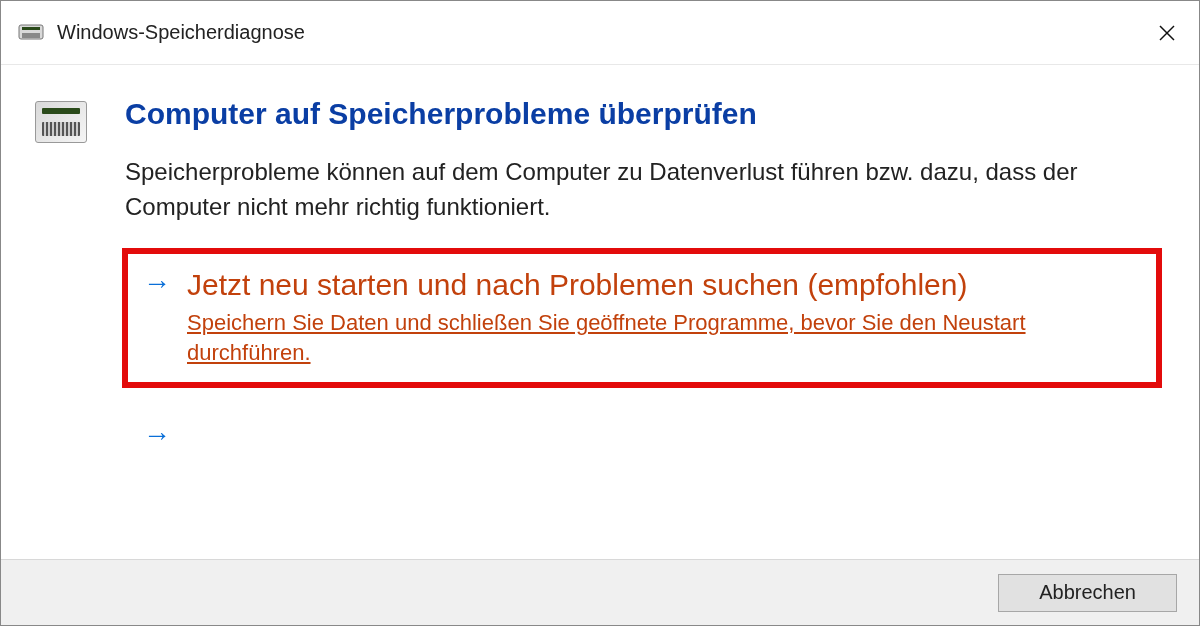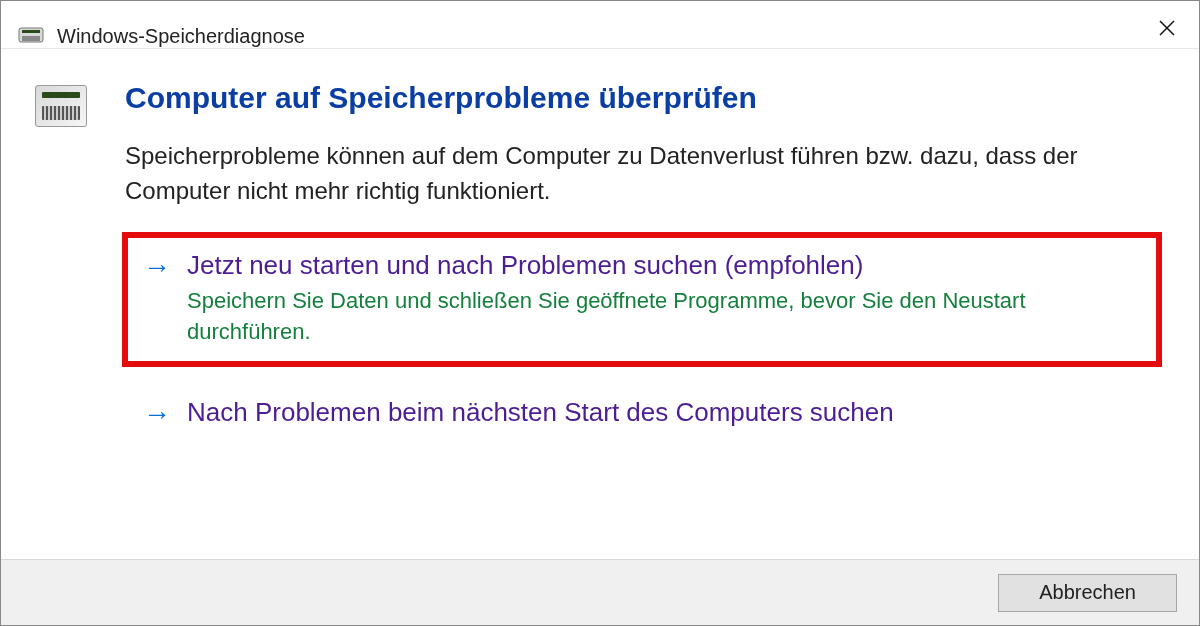--- a/index.html
+++ b/index.html
@@ -7,23 +7,23 @@
     margin: 0;
     padding: 0;
     font-family: "Segoe UI", Tahoma, sans-serif;
     background: #fff;
     width: 1200px;
     height: 626px;
     overflow: hidden;
     border: 1px solid #888;
   }
   .titlebar {
-    height: 48px;
-    display: flex;
-    align-items: flex-end;
+    height: 64px;
+    display: flex;
+    align-items: center;
     padding: 0 8px 0 16px;
     border-bottom: 1px solid #e8e8e8;
   }
   .titlebar-icon {
     width: 28px;
     height: 24px;
     margin-right: 12px;
     display: inline-flex;
     align-items: center;
     justify-content: center;
@@ -111,30 +111,31 @@
     align-items: flex-start;
   }
   .arrow {
     color: #0a6fd8;
     font-size: 28px;
     line-height: 1.1;
     width: 44px;
     flex-shrink: 0;
   }
   .option-title {
-    color: #4c1d95;
-    font-size: 26px;
+    color: #c2410c;
+    font-size: 30px;
     line-height: 1.3;
   }
   .option-sub {
-    color: #15803d;
+    color: #c2410c;
     font-size: 22px;
     line-height: 1.4;
     margin-left: 44px;
     margin-top: 4px;
+    text-decoration: underline;
   }
   .footer {
     position: absolute;
     left: 1px; right: 1px; bottom: 1px;
     height: 66px;
     background: #f0f0f0;
     border-top: 1px solid #d8d8d8;
     display: flex;
     align-items: center;
     justify-content: flex-end;
@@ -184,21 +185,20 @@
         <div class="option-line">
           <span class="arrow">→</span>
           <span class="option-title">Jetzt neu starten und nach Problemen suchen (empfohlen)</span>
         </div>
         <div class="option-sub">Speichern Sie Daten und schließen Sie geöffnete Programme, bevor Sie den Neustart durchführen.</div>
       </div>
 
       <div class="option">
         <div class="option-line">
           <span class="arrow">→</span>
-          <span class="option-title">Nach Problemen beim nächsten Start des Computers suchen</span>
         </div>
       </div>
     </div>
   </div>
 </div>
 
 <div class="footer">
   <button class="cancel-btn">Abbrechen</button>
 </div>
 

